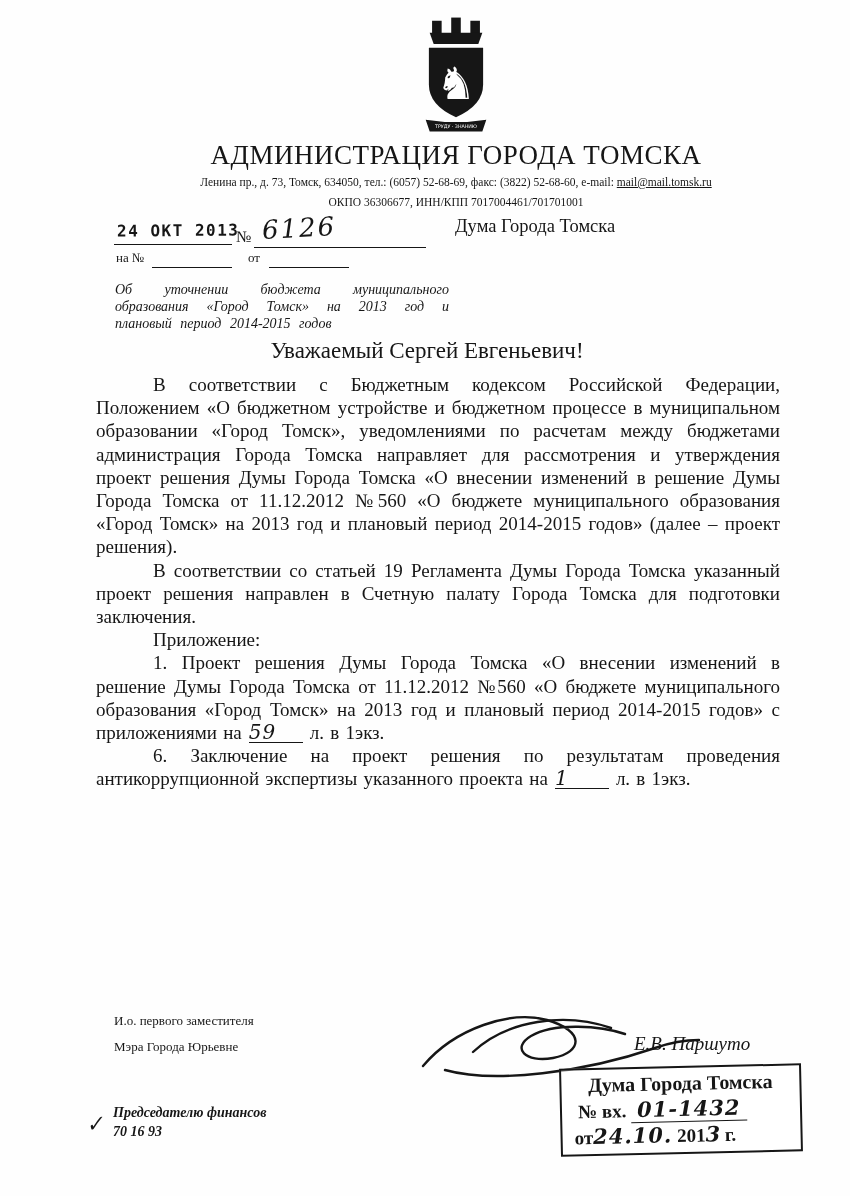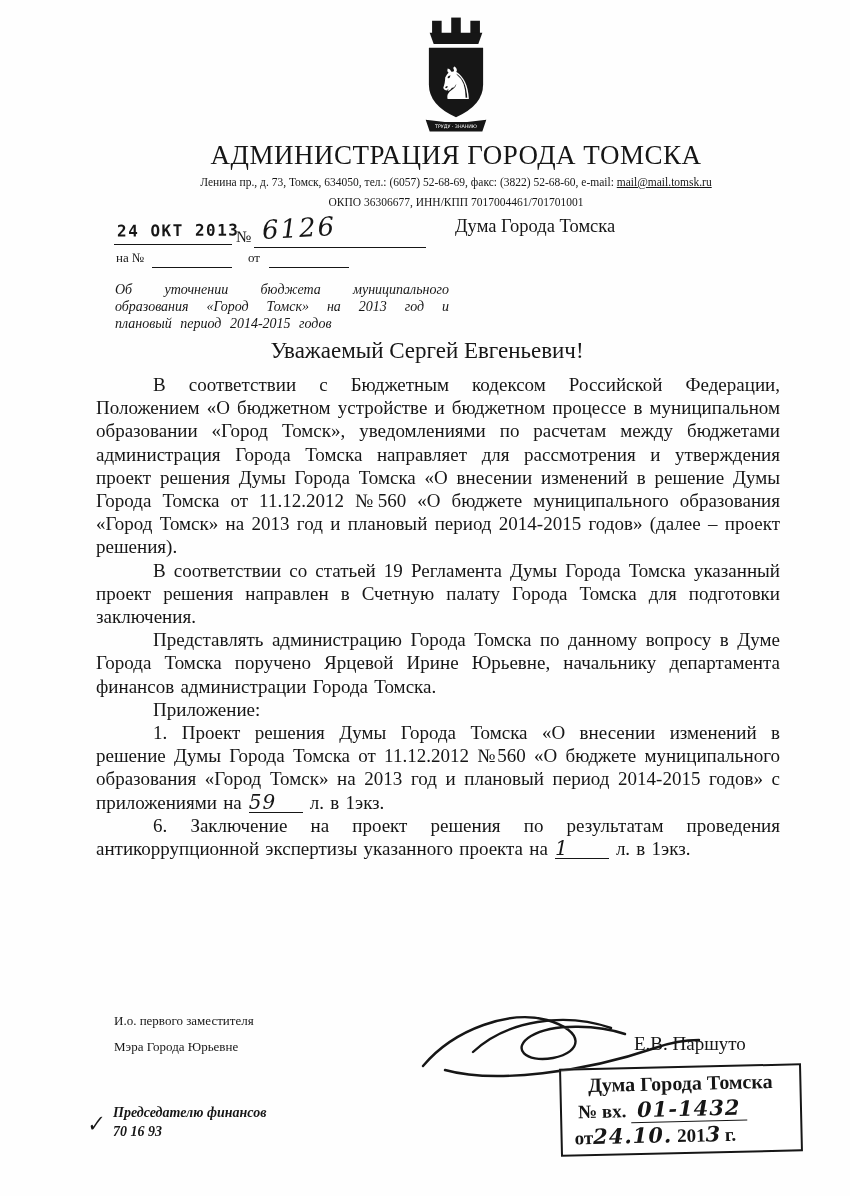--- a/index.html
+++ b/index.html
@@ -75,21 +75,21 @@
   .sheets-blank {
     display: inline-block; min-width: 54px; margin: 0 7px;
     border-bottom: 1.4px solid #161616; text-align: left;
     text-indent: 0; line-height: 1;
   }
   .sheets-blank .sheets { font-size: 20px; letter-spacing: 1px; }
 
   
   .sig-pos { position: absolute; left: 114px; top: 1008px; font-size: 13px; line-height: 25.5px; }
   .signature { position: absolute; left: 415px; top: 1000px; }
-  .sig-name { position: absolute; left: 634px; top: 1033px; font-size: 19px; }
+  .sig-name { position: absolute; left: 634px; top: 1033px; font-size: 19px; font-style: italic; }
 
   
   .check { position: absolute; left: 86px; top: 1112px; font-size: 21px; transform: rotate(-8deg); }
   .dept {
     position: absolute; left: 113px; top: 1103px;
     font-size: 14px; font-weight: bold; font-style: italic; line-height: 19px;
   }
 
   
   .stamp {
@@ -140,21 +140,20 @@
     <div>Дума Города Томска</div>
   </div>
 
   <div class="subject">Об уточнении бюджета муниципального образования «Город Томск» на 2013 год и плановый период 2014-2015 годов</div>
 
   <div class="salutation">Уважаемый Сергей Евгеньевич!</div>
 
   <div class="body-flow">
     <p class="para">В соответствии с Бюджетным кодексом Российской Федерации, Положением «О бюджетном устройстве и бюджетном процессе в муниципальном образовании «Город Томск», уведомлениями по расчетам между бюджетами администрация Города Томска направляет для рассмотрения и утверждения проект решения Думы Города Томска «О внесении изменений в решение Думы Города Томска от 11.12.2012 №560 «О бюджете муниципального образования «Город Томск» на 2013 год и плановый период 2014-2015 годов» (далее – проект решения).</p>
     <p class="para">В соответствии со статьей 19 Регламента Думы Города Томска указанный проект решения направлен в Счетную палату Города Томска для подготовки заключения.</p>
-    <p class="para">Представлять администрацию Города Томска по данному вопросу в Думе Города Томска поручено Ярцевой Ирине Юрьевне, начальнику департамента финансов администрации Города Томска.</p>
     <p class="para">Приложение:</p>
     <p class="para"><span>1. Проект решения Думы Города Томска «О внесении изменений в решение Думы Города Томска от 11.12.2012 №560 «О бюджете муниципального образования «Город Томск» на 2013 год и плановый период 2014-2015 годов» с приложениями на</span><span class="sheets-blank"><span class="hand sheets">59</span></span><span>л. в 1экз.</span></p>
     <p class="para"><span>6. Заключение на проект решения по результатам проведения антикоррупционной экспертизы указанного проекта на</span><span class="sheets-blank"><span class="hand sheets">1</span></span><span>л. в 1экз.</span></p>
   </div>
 
   <div class="sig-pos">
     <div>И.о. первого заместителя</div>
     <div>Мэра Города Юрьевне</div>
   </div>
 

